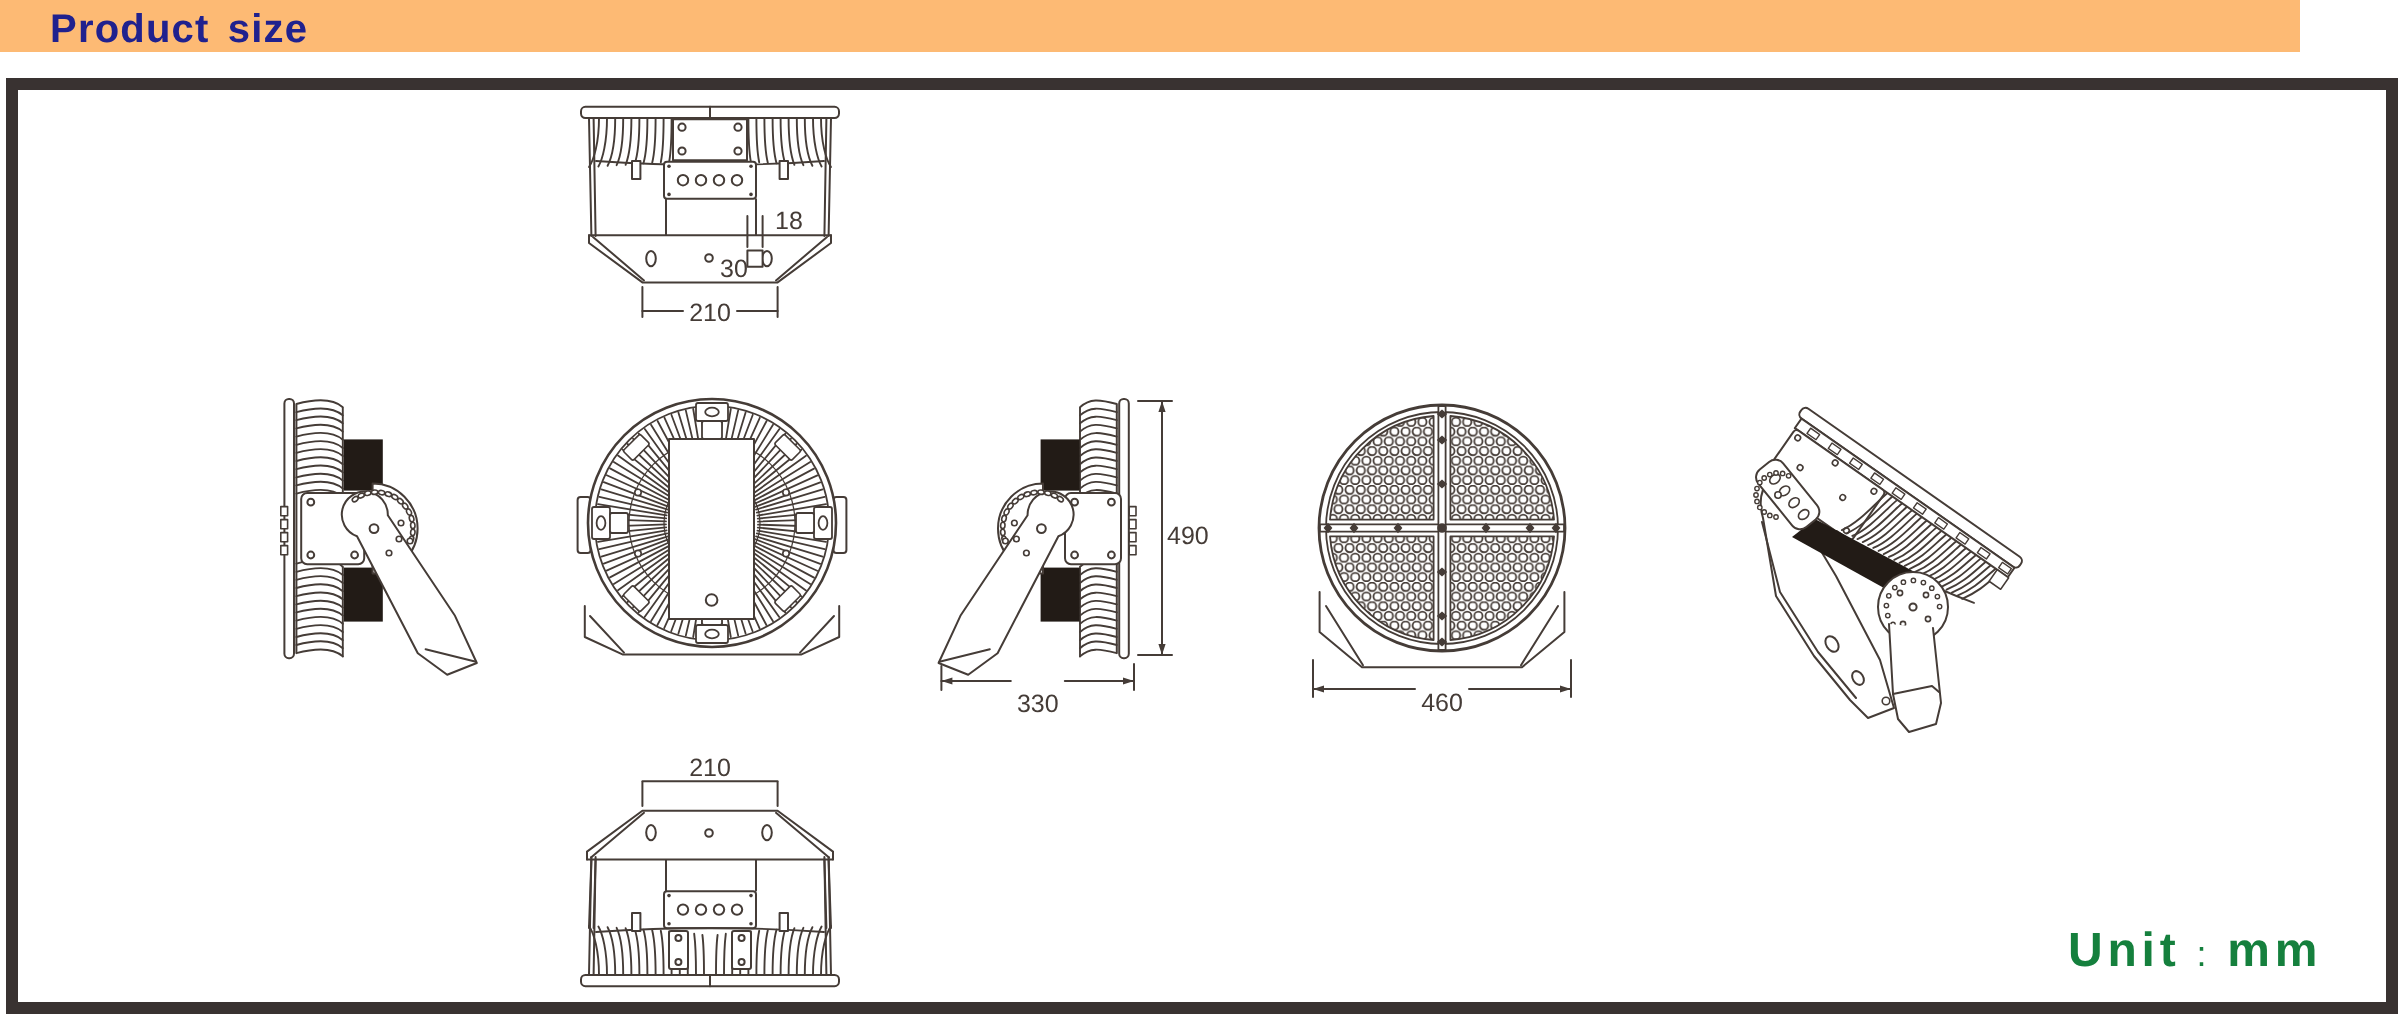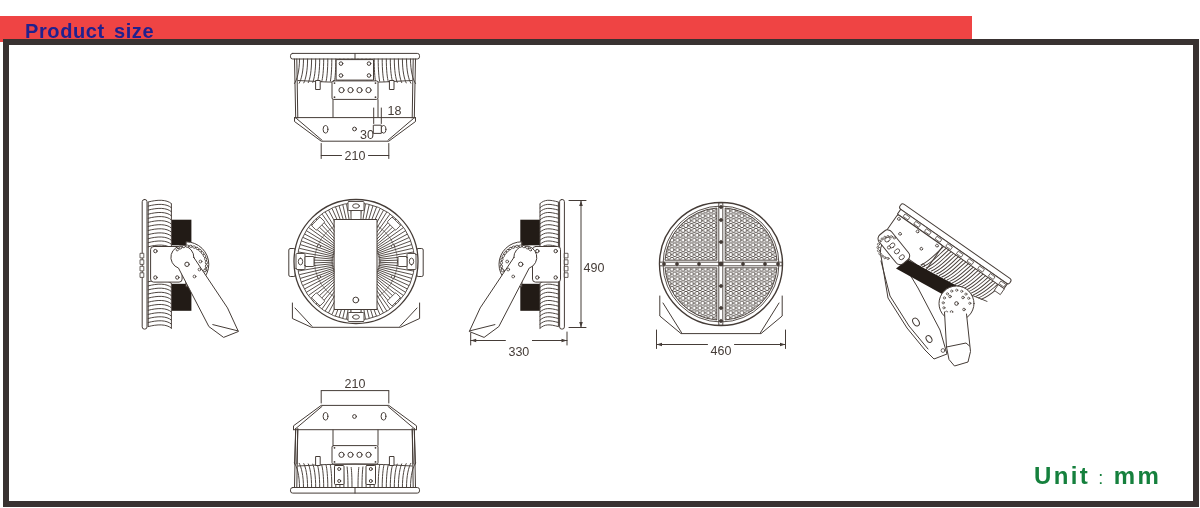--- a/index.html
+++ b/index.html
@@ -1,16 +1,16 @@
 <!DOCTYPE html>
 <html><head><meta charset="utf-8"><title>Product size</title>
 <style>
 html,body{margin:0;padding:0;width:1200px;height:508px;background:#fff;overflow:hidden}
 body{position:relative;font-family:"Liberation Sans",sans-serif}
-.hdr{position:absolute;left:0;top:16px;width:972px;height:26px;background:#ef4444}
+.hdr{position:absolute;left:0;top:0;width:1150px;height:26px;background:#fdba74}
 .hdr span{position:absolute;left:25px;top:4.3px;font-size:20px;font-weight:bold;color:#20218e;
 letter-spacing:0.6px;word-spacing:3px}
 .frame{position:absolute;left:3px;top:39px;width:1184px;height:456px;border:6px solid #393231;background:#fff}
 .unit{position:absolute;left:1034px;top:462px;font-size:24px;font-weight:bold;color:#15803d;letter-spacing:2.4px}
 .unit i{font-style:normal;font-weight:normal;font-size:18px;padding:0 8px}
 </style></head>
 <body>
 
 <div class="hdr">
     <span>Product size</span>

